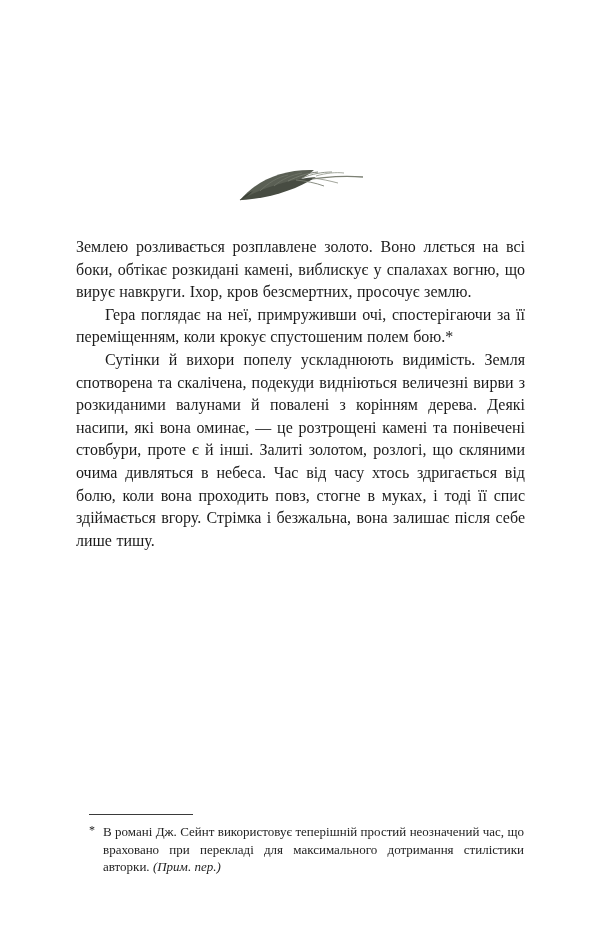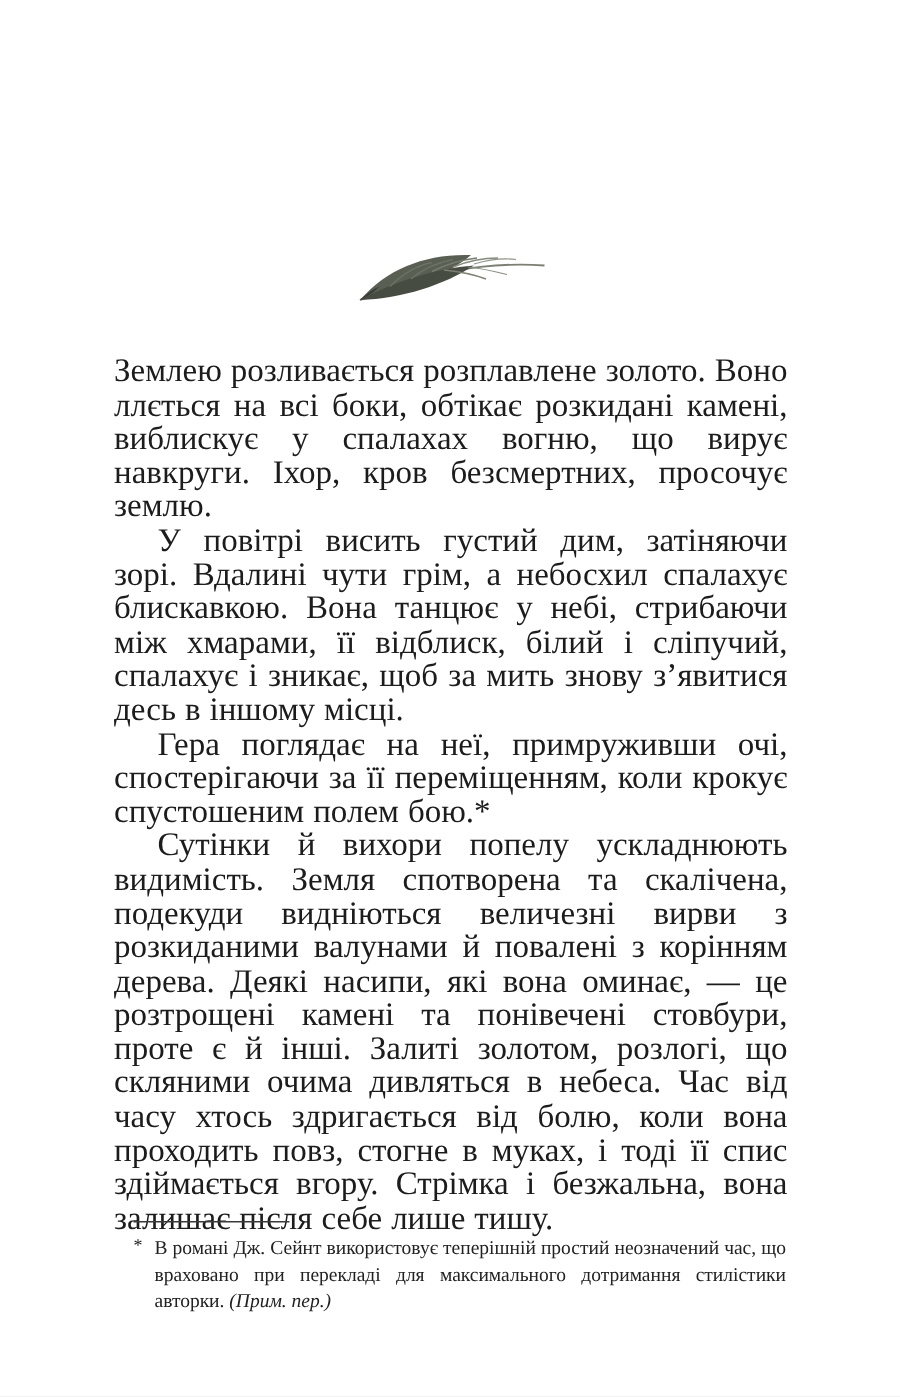--- a/index.html
+++ b/index.html
@@ -32,21 +32,21 @@
   }
   .ornament {
     text-align: center;
     height: 70px;
     margin: 0 0 16px 0;
     line-height: 0;
   }
   .body-text p {
     margin: 0;
     text-align: justify;
-    font-size: 22px;
+    font-size: 16px;
     line-height: 22.6px;
     word-spacing: 0.5px;
   }
   .body-text p.indent {
     text-indent: 29px;
   }
   .footnote {
     position: absolute;
     left: 89px;
     right: 76px;
@@ -100,21 +100,20 @@
 
         <path d="M70 30 C 80 31, 90 33, 98 36" stroke="#7c8074" stroke-width="0.9" fill="none"></path>
         <path d="M86 28 C 96 29, 104 31, 112 33" stroke="#8a8e82" stroke-width="0.8" fill="none"></path>
 
         <path d="M14 50 C 18 46, 22 43, 27 41 C 23 45, 19 48, 14 50 Z" fill="#3b4037"></path>
       </svg>
     </div>
 
     <section class="body-text">
       <p>Землею розливається розплавлене золото. Воно ллється на всі боки, обтікає розкидані камені, виблискує у спалахах вогню, що вирує навкруги. Іхор, кров безсмертних, просочує землю.</p>
-      <p class="indent">У повітрі висить густий дим, затіняючи зорі. Вдалині чути грім, а небосхил спалахує блискавкою. Вона танцює у небі, стрибаючи між хмарами, її відблиск, білий і сліпучий, спалахує і зникає, щоб за мить знову з’явитися десь в іншому місці.</p>
       <p class="indent">Гера поглядає на неї, примруживши очі, спостерігаючи за її переміщенням, коли крокує спустошеним полем бою.*</p>
       <p class="indent">Сутінки й вихори попелу ускладнюють видимість. Земля спотворена та скалічена, подекуди видніються величезні вирви з розкиданими валунами й повалені з корінням дерева. Деякі насипи, які вона оминає, — це розтрощені камені та понівечені стовбури, проте є й інші. Залиті золотом, розлогі, що скляними очима дивляться в небеса. Час від часу хтось здригається від болю, коли вона проходить повз, стогне в муках, і тоді її спис здіймається вгору. Стрімка і безжальна, вона залишає після себе лише тишу.</p>
     </section>
   </div>
 
   <footer class="footnote">
     <hr class="footnote-rule">
     <p class="footnote-body">
       <span class="footnote-marker">*</span><span>В романі Дж. Сейнт використовує теперішній простий неозначений час, що враховано при перекладі для максимального дотримання стилістики авторки. </span><em class="footnote-source">(Прим. пер.)</em>
     </p>

